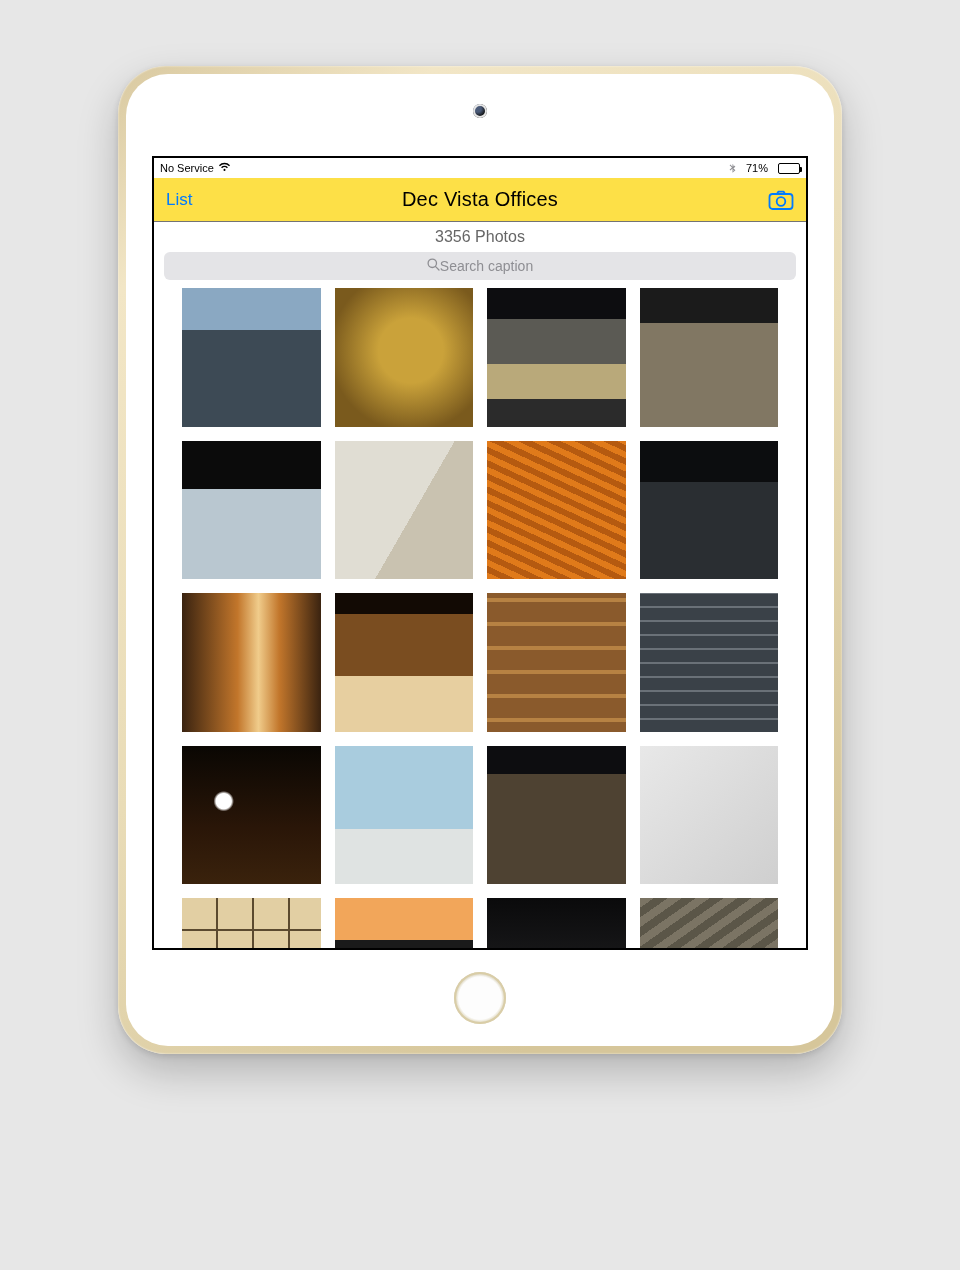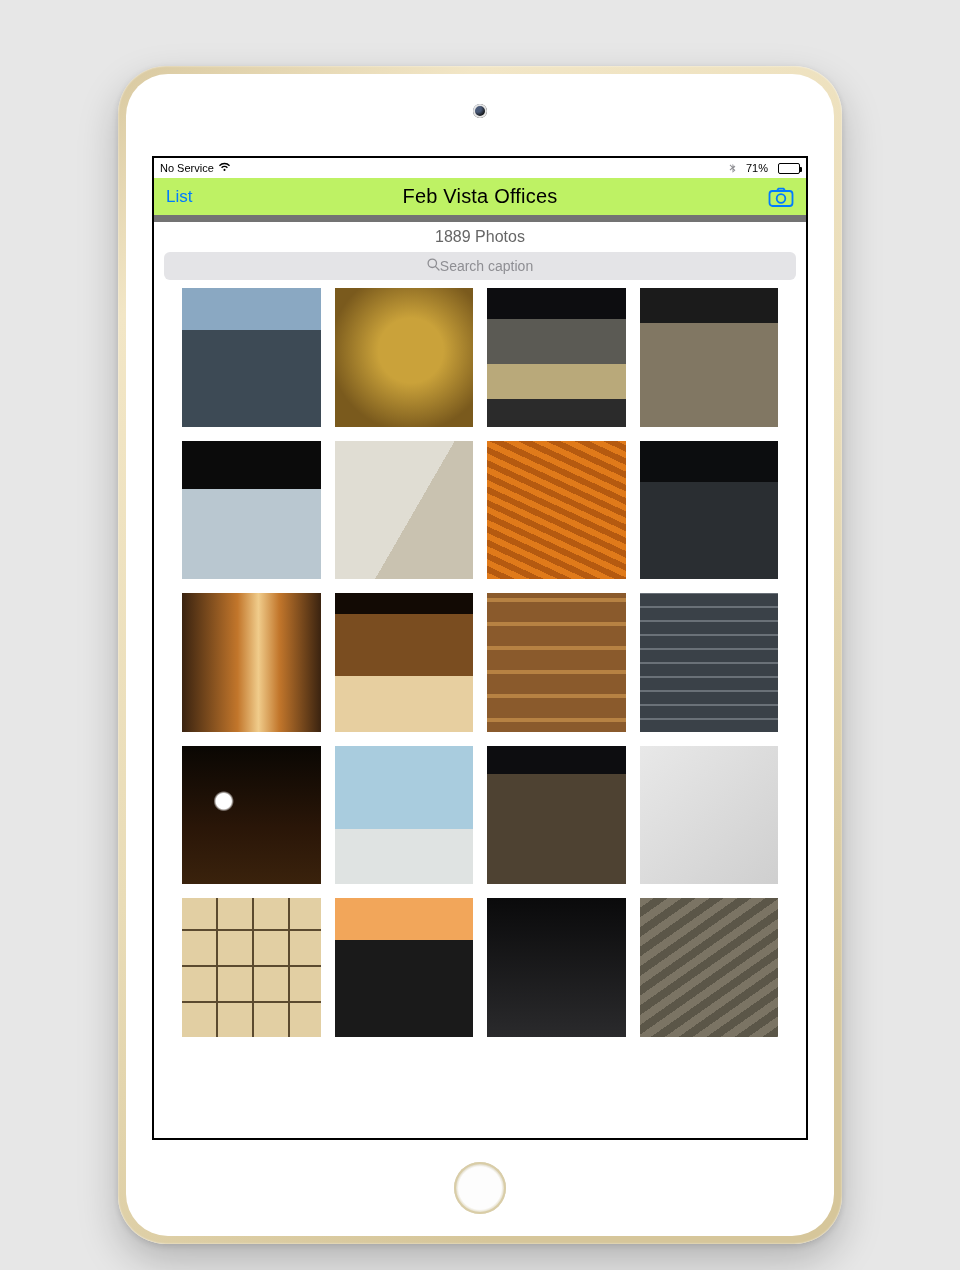--- a/index.html
+++ b/index.html
@@ -7,21 +7,21 @@
     width: 960px; height: 1270px;
     background: #e7e7e7;
     font-family: -apple-system, "Helvetica Neue", Helvetica, Arial, sans-serif;
     -webkit-font-smoothing: antialiased;
   }
 
   
   .device {
     position: absolute;
     left: 118px; top: 66px;
-    width: 724px; height: 1178px;
+    width: 724px; height: 988px;
     border-radius: 48px;
     background: linear-gradient(145deg,#d9c9a0,#f2e6c6 15%,#e9dcb7 50%,#d6c69a 85%);
     box-shadow:
       0 18px 40px rgba(0,0,0,.22),
       0 2px 6px rgba(0,0,0,.12),
       inset 0 0 2px rgba(255,255,255,.8);
   }
   .device-inner {
     position: absolute; inset: 8px;
     border-radius: 42px;
@@ -71,25 +71,25 @@
   }
   .battery::after{
     content:""; position:absolute; right:-3px; top:3px;
     width:2px; height:5px; background:#000; border-radius:0 1px 1px 0;
   }
   .battery-fill{ height:100%; background:#000; }
 
   
   .nav-bar{
     height:44px;
-    border-bottom:7px solid #737373;
+    border-bottom:1px solid #737373;
     display:flex; align-items:center;
     padding:0 12px;
     position:relative;
-    background:#bef264;
+    background:#fde047;
   }
   .nav-left{ color:#007aff; font-size:17px; font-weight:400; }
   .nav-title{
     position:absolute; left:0; right:0;
     text-align:center; font-size:20px; font-weight:400;
     letter-spacing:.2px;
   }
   .nav-right{ margin-left:auto; color:#007aff; }
   .camera-icon svg{ width:26px; height:22px; display:block; }
 
@@ -179,31 +179,31 @@
           </span>
           <span>71%</span>
           <span class="battery">
             <span class="battery-fill" style="width:71%"></span>
           </span>
         </div>
       </div>
 
       <div class="nav-bar">
         <span class="nav-left">List</span>
-        <span class="nav-title">Feb Vista Offices</span>
+        <span class="nav-title">Dec Vista Offices</span>
         <span class="nav-right camera-icon">
           <svg viewBox="0 0 26 22">
             <rect x="1.5" y="5" width="23" height="15" rx="3" fill="none" stroke="#007aff" stroke-width="1.8"></rect>
             <path d="M9 5l1.3-2.3h5.4L17 5" fill="none" stroke="#007aff" stroke-width="1.8" stroke-linejoin="round"></path>
             <circle cx="13" cy="12.5" r="4.3" fill="none" stroke="#007aff" stroke-width="1.8"></circle>
           </svg>
         </span>
       </div>
 
-      <div class="subheader">1889 Photos</div>
+      <div class="subheader">3356 Photos</div>
 
       <div class="search-wrap">
         <div class="search-field">
           <span>
             <svg viewBox="0 0 13 13">
                 <circle cx="5.3" cy="5.3" r="4.2" fill="none" stroke="#8e8e93" stroke-width="1.3"></circle>
                 <line x1="8.4" y1="8.4" x2="12" y2="12" stroke="#8e8e93" stroke-width="1.3" stroke-linecap="round"></line>
               </svg>
           </span>
           <span>Search caption</span>

